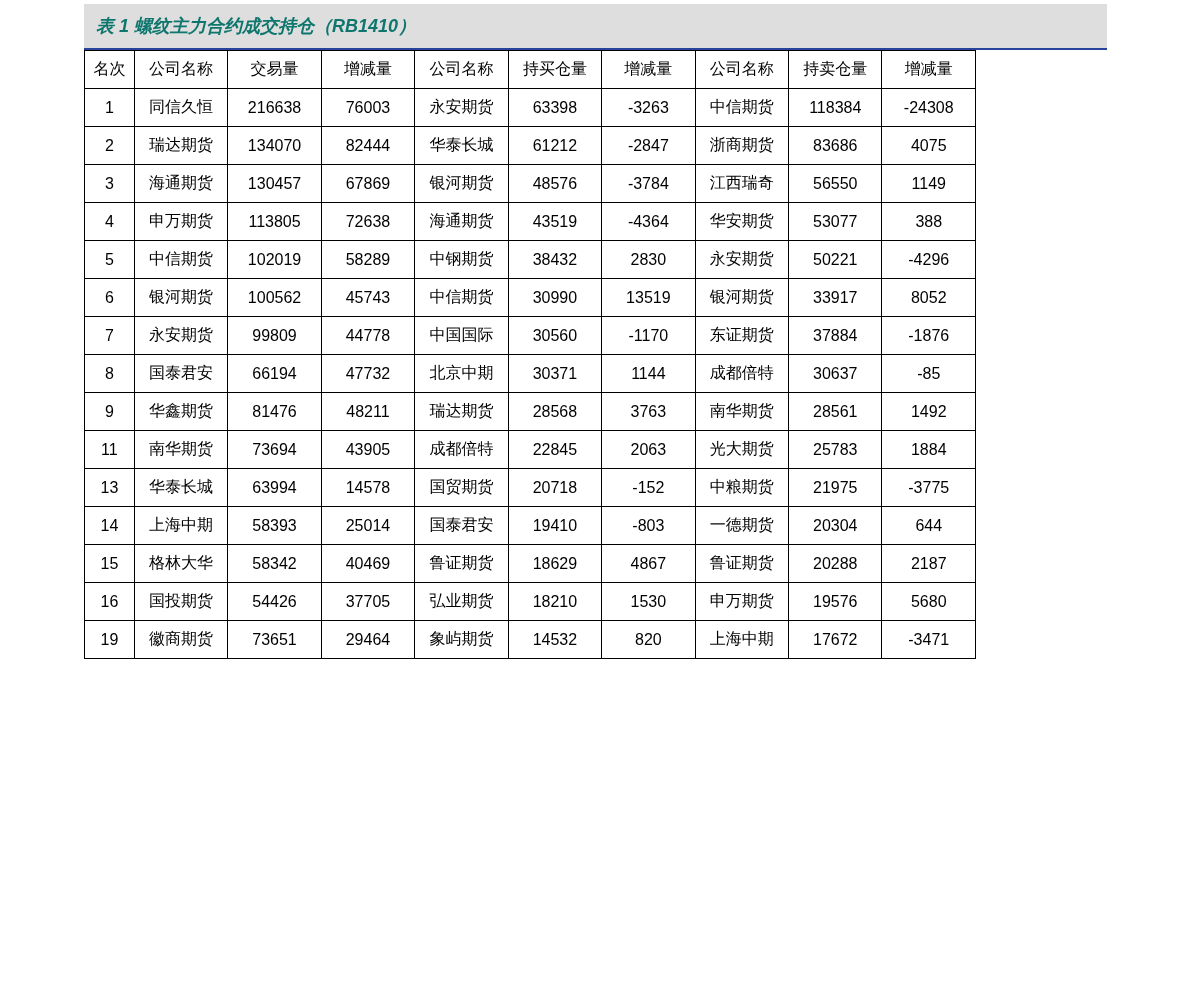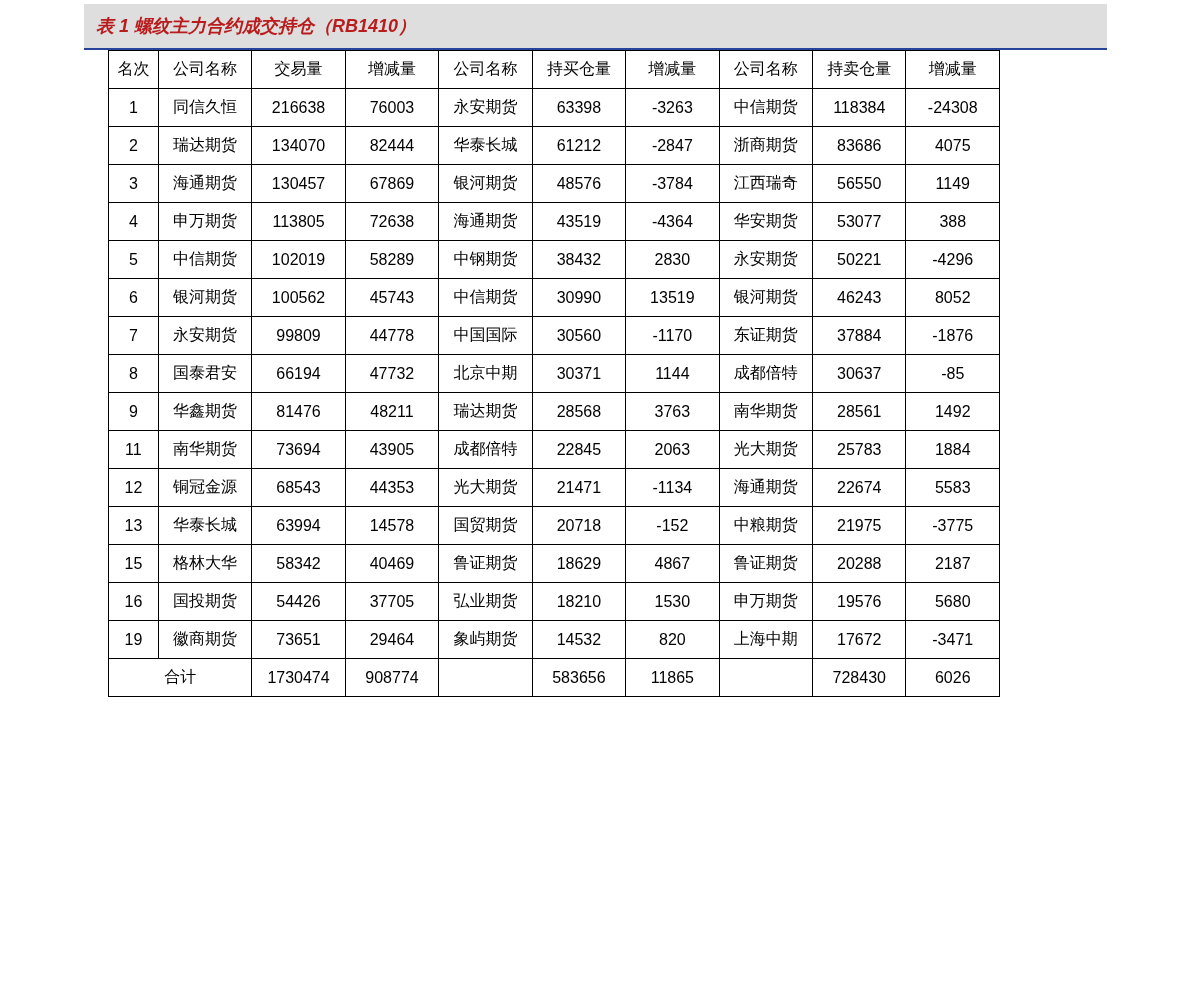--- a/index.html
+++ b/index.html
@@ -5,30 +5,30 @@
     body {
       margin: 0;
       padding: 0;
       background: #ffffff;
       font-family: "SimSun", "Microsoft YaHei", sans-serif;
       width: 1191px;
       height: 1003px;
     }
     .title-bar {
       background: #dedede;
-      color: #b91c1c;
+      color: #0f766e;
       font-weight: bold;
       font-size: 18px;
       padding: 10px 12px;
       margin: 4px 84px 0 84px;
       border-bottom: 2px solid #27449b;
       font-style: italic;
     }
     .table-wrap {
-      margin: 0 0 0 108px;
+      margin: 0 0 0 84px;
       width: 892px;
     }
     table {
       border-collapse: collapse;
       width: 100%;
       table-layout: fixed;
     }
     th, td {
       border: 1px solid #000;
       padding: 8px 4px;
@@ -142,21 +142,21 @@
         </tr>
         <tr>
           <td>6</td>
           <td>银河期货</td>
           <td>100562</td>
           <td>45743</td>
           <td>中信期货</td>
           <td>30990</td>
           <td>13519</td>
           <td>银河期货</td>
-          <td>46243</td>
+          <td>33917</td>
           <td>8052</td>
         </tr>
         <tr>
           <td>7</td>
           <td>永安期货</td>
           <td>99809</td>
           <td>44778</td>
           <td>中国国际</td>
           <td>30560</td>
           <td>-1170</td>
@@ -194,44 +194,44 @@
           <td>73694</td>
           <td>43905</td>
           <td>成都倍特</td>
           <td>22845</td>
           <td>2063</td>
           <td>光大期货</td>
           <td>25783</td>
           <td>1884</td>
         </tr>
         <tr>
-          <td>12</td>
-          <td>铜冠金源</td>
-          <td>68543</td>
-          <td>44353</td>
-          <td>光大期货</td>
-          <td>21471</td>
-          <td>-1134</td>
-          <td>海通期货</td>
-          <td>22674</td>
-          <td>5583</td>
-        </tr>
-        <tr>
           <td>13</td>
           <td>华泰长城</td>
           <td>63994</td>
           <td>14578</td>
           <td>国贸期货</td>
           <td>20718</td>
           <td>-152</td>
           <td>中粮期货</td>
           <td>21975</td>
           <td>-3775</td>
         </tr>
         <tr>
+          <td>14</td>
+          <td>上海中期</td>
+          <td>58393</td>
+          <td>25014</td>
+          <td>国泰君安</td>
+          <td>19410</td>
+          <td>-803</td>
+          <td>一德期货</td>
+          <td>20304</td>
+          <td>644</td>
+        </tr>
+        <tr>
           <td>15</td>
           <td>格林大华</td>
           <td>58342</td>
           <td>40469</td>
           <td>鲁证期货</td>
           <td>18629</td>
           <td>4867</td>
           <td>鲁证期货</td>
           <td>20288</td>
           <td>2187</td>
@@ -255,26 +255,15 @@
           <td>29464</td>
           <td>象屿期货</td>
           <td>14532</td>
           <td>820</td>
           <td>上海中期</td>
           <td>17672</td>
           <td>-3471</td>
         </tr>
       </tbody>
     <tfoot>
-      <tr>
-        <td colspan="2">合计</td>
-        <td>1730474</td>
-        <td>908774</td>
-        <td></td>
-        <td>583656</td>
-        <td>11865</td>
-        <td></td>
-        <td>728430</td>
-        <td>6026</td>
-      </tr>
     </tfoot>
   </table>
 </div>
 
 </body></html>

